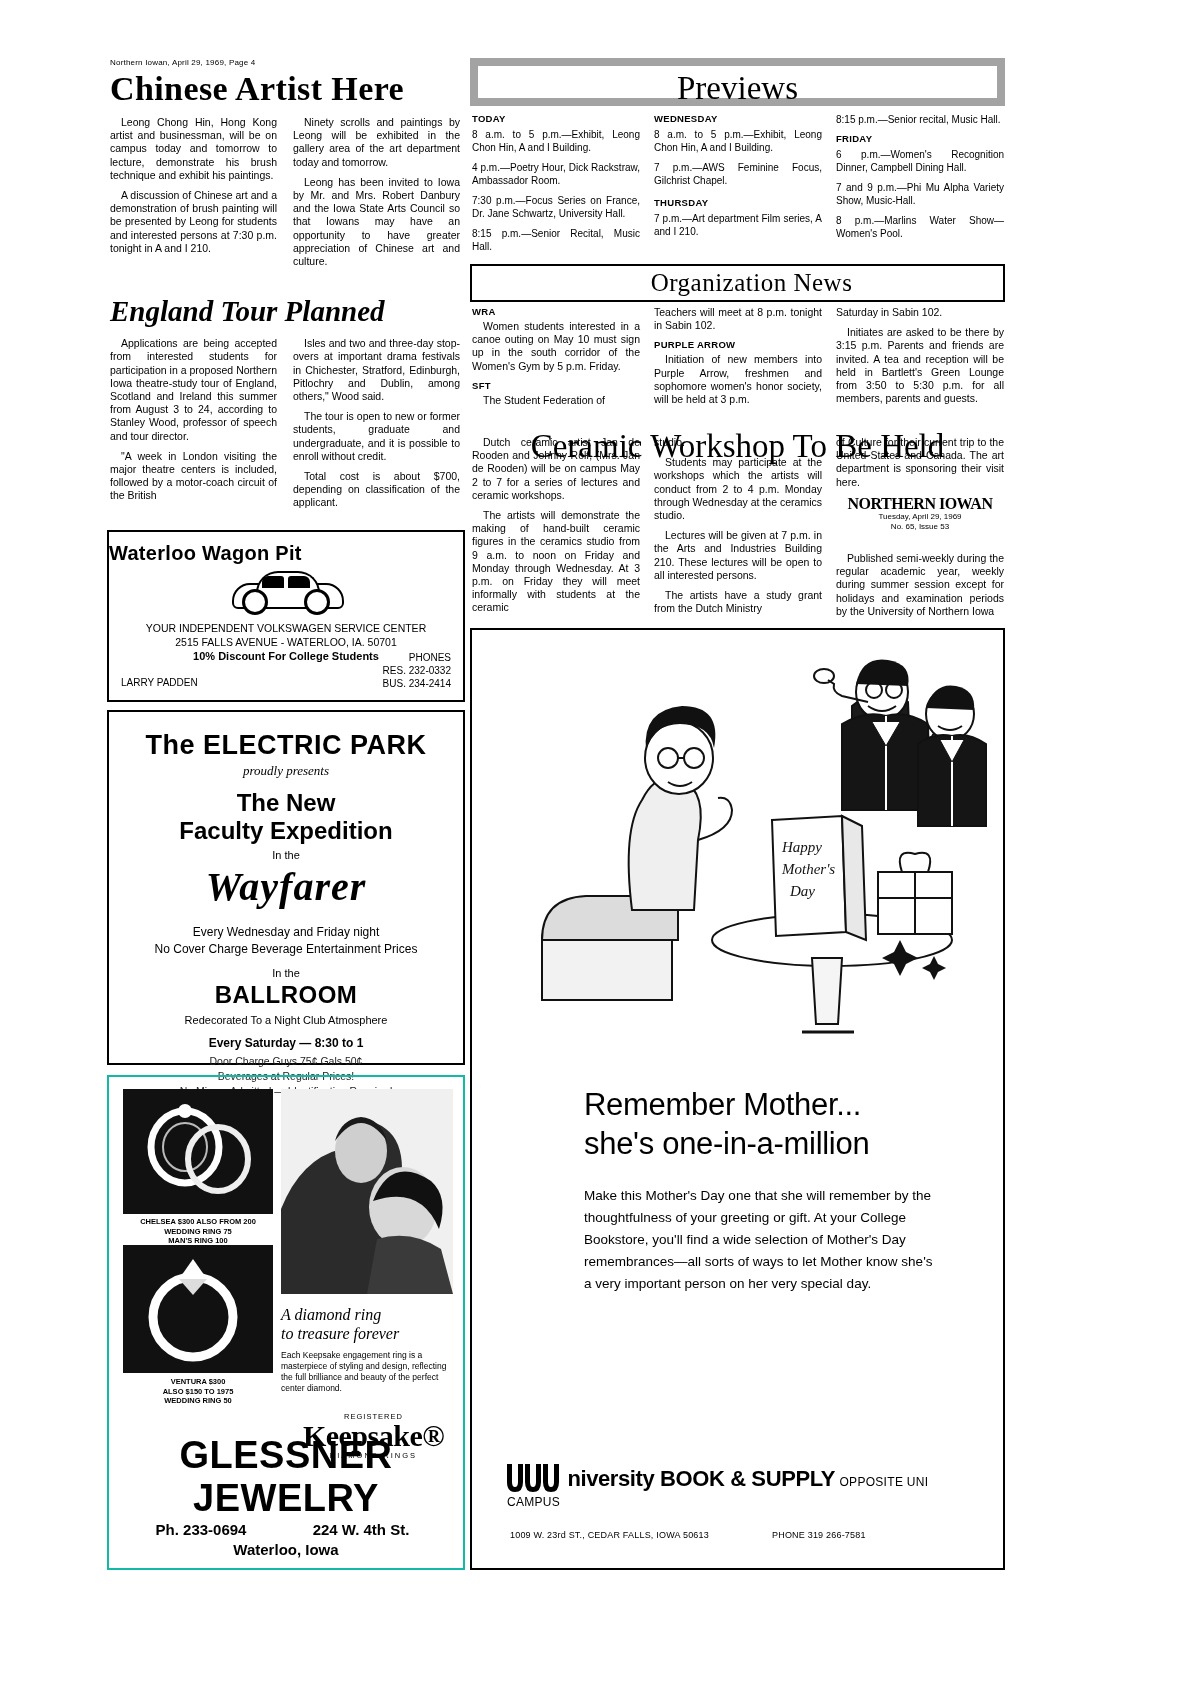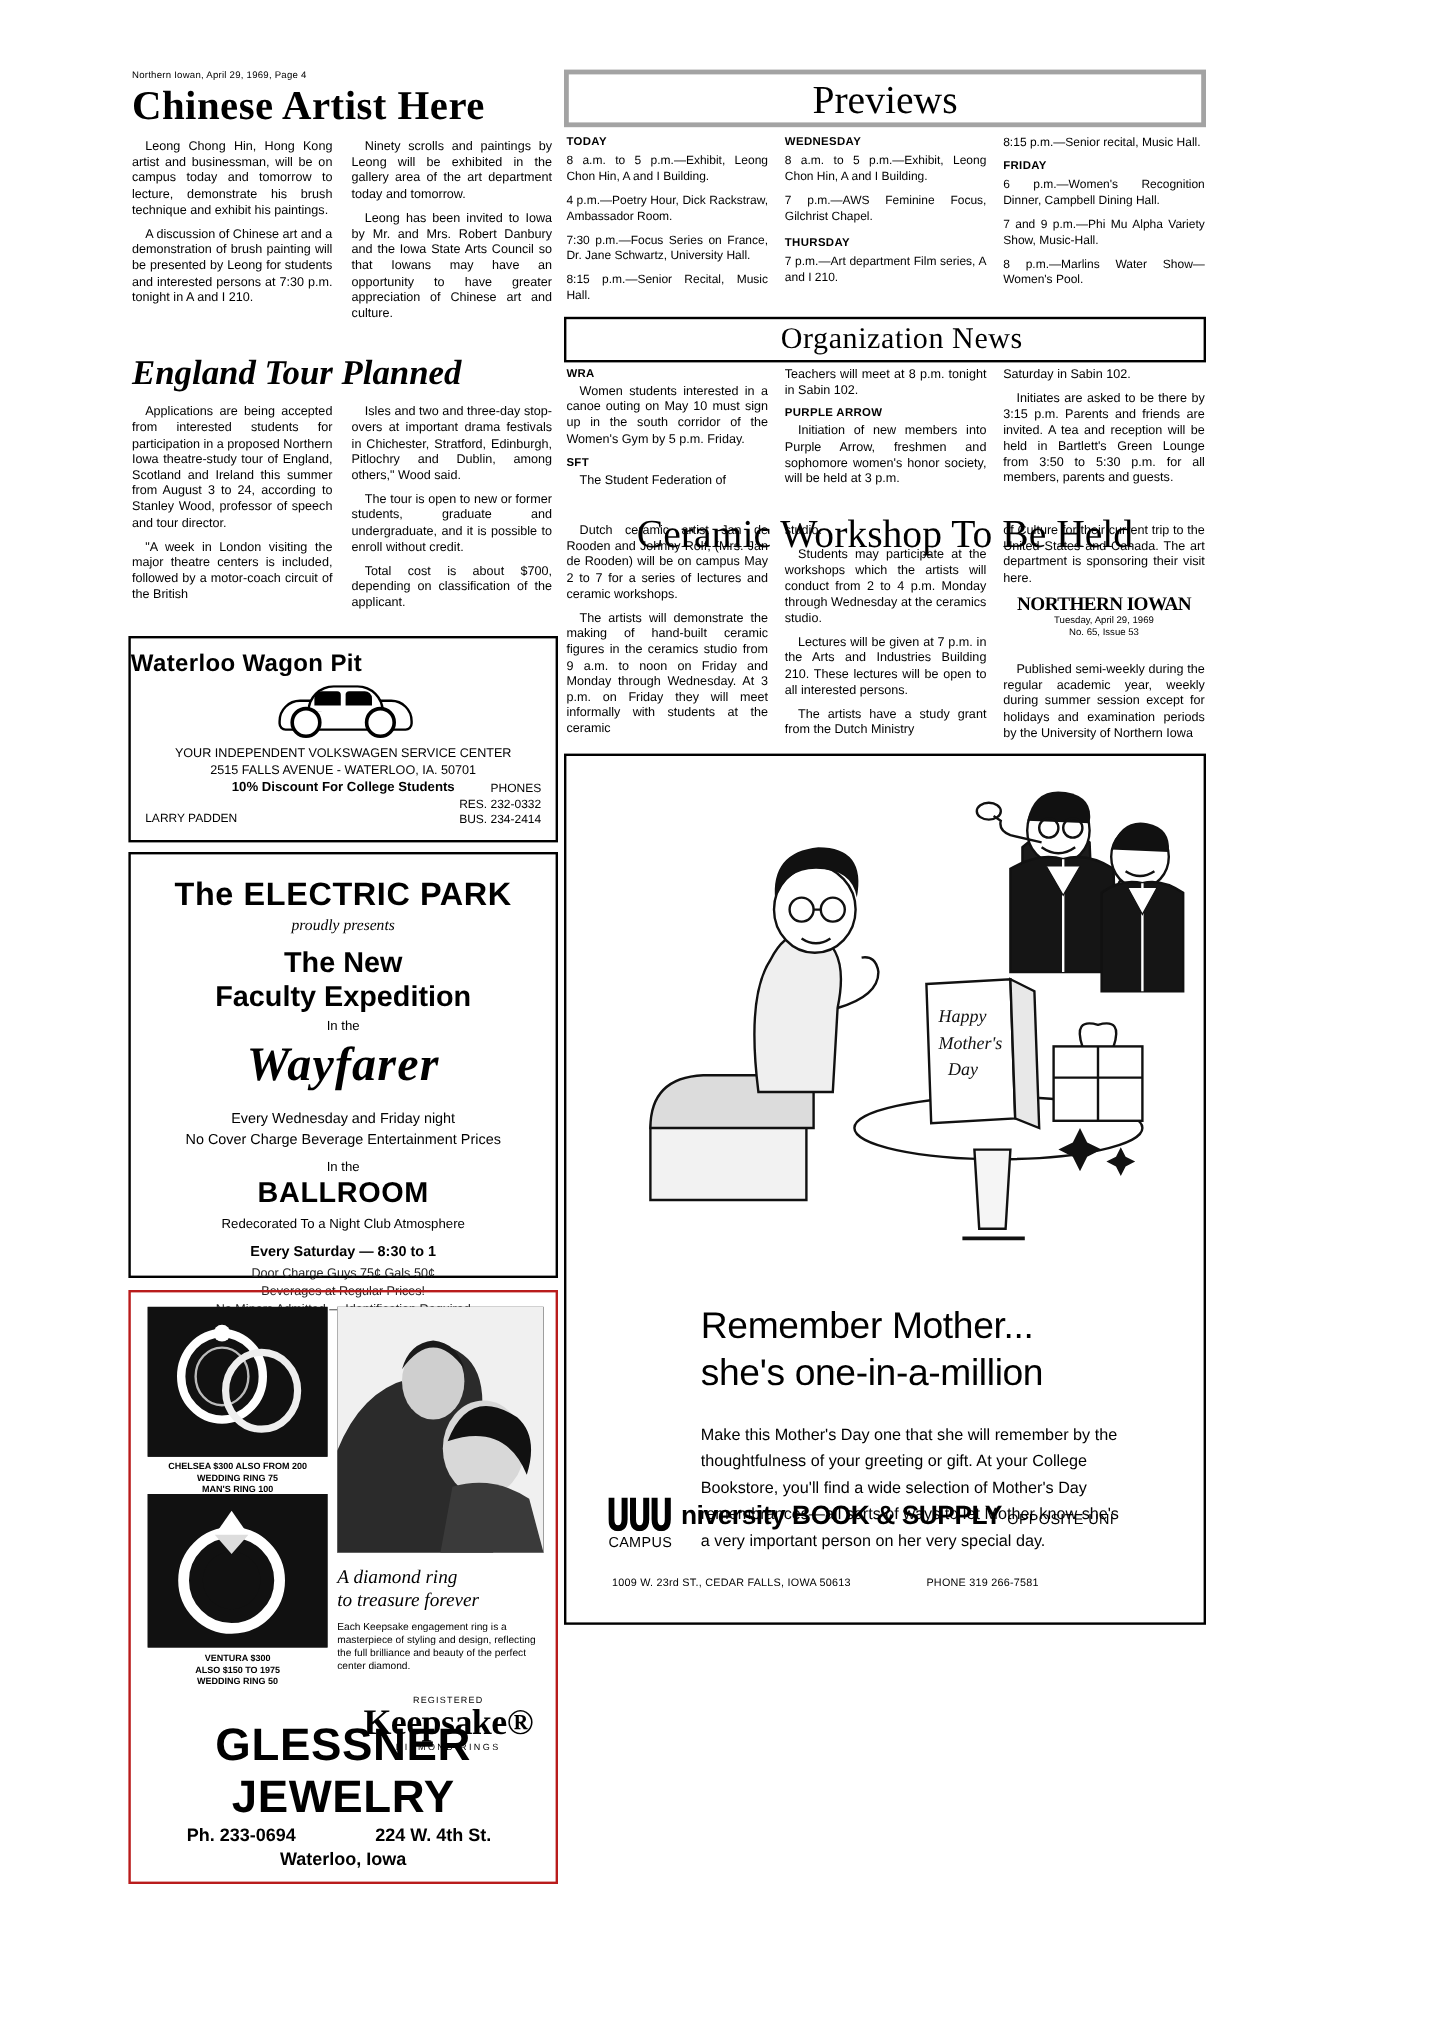--- a/index.html
+++ b/index.html
@@ -46,63 +46,63 @@
   #electric-ad .l4{font-size:11px;margin-top:4px;}
   #electric-ad .l5{font-family:"Liberation Serif",serif;font-weight:bold;font-style:italic;font-size:40px;margin-top:2px;letter-spacing:1px;}
   #electric-ad .l6{font-size:12px;margin-top:14px;line-height:17px;}
   #electric-ad .l7{font-size:11px;margin-top:9px;}
   #electric-ad .l8{font-size:24px;font-weight:bold;margin-top:2px;letter-spacing:.5px;}
   #electric-ad .l9{font-size:11px;margin-top:5px;}
   #electric-ad .l10{font-size:12px;font-weight:bold;margin-top:10px;}
   #electric-ad .l11{font-size:10.5px;margin-top:4px;line-height:15px;color:#222;}
 
   
-  #jewelry-ad{position:absolute;left:107px;top:1075px;width:358px;height:495px;border:2px solid #b91c1c;box-sizing:border-box;}
+  #jewelry-ad{position:absolute;left:107px;top:1075px;width:358px;height:495px;border:2px solid #14b8a6;box-sizing:border-box;}
   #jewelry-ad .photo{background:#111;position:absolute;}
   #ring-photo-1{left:14px;top:12px;width:150px;height:125px;}
   #ring-photo-2{left:14px;top:168px;width:150px;height:128px;}
   #couple-photo{left:172px;top:12px;width:172px;height:205px;}
   .cap{position:absolute;font-size:7.5px;line-height:9.5px;text-align:center;width:150px;left:14px;font-weight:bold;}
   #cap1{top:140px;}
   #cap2{top:300px;}
   #diamond-txt{position:absolute;left:172px;top:228px;width:172px;}
   #diamond-txt .h{font-family:"Liberation Serif",serif;font-style:italic;font-size:16px;line-height:19px;}
   #diamond-txt .p{font-size:8.5px;line-height:11px;margin-top:7px;}
   #keepsake{position:absolute;left:172px;top:335px;width:185px;text-align:center;}
   #keepsake .reg{font-size:7.5px;letter-spacing:1px;}
   #keepsake .ks{font-family:"Liberation Serif",serif;font-weight:bold;font-size:30px;letter-spacing:-.5px;line-height:30px;}
   #keepsake .dr{font-size:7.5px;letter-spacing:2px;}
   #glessner{position:absolute;left:0;right:0;bottom:48px;text-align:center;font-size:38px;font-weight:bold;letter-spacing:.5px;}
   #gl-sub{position:absolute;left:0;right:0;bottom:8px;text-align:center;font-size:15px;font-weight:bold;line-height:20px;}
   #gl-sub .ph{display:inline-block;width:150px;text-align:center;}
   #gl-sub .st{display:inline-block;width:170px;text-align:center;}
 
   
-  #previews-box{position:absolute;left:470px;top:58px;width:535px;height:48px;border:4px solid #a3a3a3;box-sizing:border-box;}
+  #previews-box{position:absolute;left:470px;top:58px;width:535px;height:48px;border:8px solid #a3a3a3;box-sizing:border-box;}
   #previews-box .t{font-family:"Liberation Serif",serif;font-size:33px;text-align:center;line-height:44px;}
   #previews-body{position:absolute;left:472px;top:113px;width:533px;display:flex;gap:14px;}
   #previews-body > div{width:168px;}
   .daylabel{font-size:9.5px;font-weight:bold;letter-spacing:.3px;margin:0 0 4px 0;}
   .evt{font-size:10px;line-height:13px;margin:0 0 7px 0;text-align:justify;}
 
   #org-box{position:absolute;left:470px;top:264px;width:535px;height:38px;border:2px solid #000;box-sizing:border-box;}
   #org-box .t{font-family:"Liberation Serif",serif;font-size:25px;text-align:center;line-height:34px;letter-spacing:.5px;padding-left:28px;}
   #org-body{position:absolute;left:472px;top:306px;width:533px;display:flex;gap:14px;}
   #org-body > div{width:168px;}
   .orglabel{font-size:9.5px;font-weight:bold;letter-spacing:.3px;margin:0 0 3px 0;}
 
   #ceramic-head{position:absolute;left:470px;top:428px;width:535px;font-family:"Liberation Serif",serif;font-size:33px;text-align:center;line-height:36px;}
   #ceramic-body{position:absolute;left:472px;top:436px;width:533px;display:flex;gap:14px;}
   #ceramic-body > div{width:168px;}
 
   #flag{font-family:"Liberation Serif",serif;font-weight:bold;font-size:16px;letter-spacing:-.5px;text-align:center;margin:8px 0 2px 0;}
   #flagsub{font-size:8px;text-align:center;line-height:10px;}
 
   
-  #mother-ad{position:absolute;left:470px;top:628px;width:535px;height:726px;border:2px solid #000;box-sizing:border-box;}
+  #mother-ad{position:absolute;left:470px;top:628px;width:535px;height:942px;border:2px solid #000;box-sizing:border-box;}
   #cartoon{position:absolute;left:10px;top:10px;width:512px;height:410px;}
   #mother-h{position:absolute;left:112px;top:455px;width:400px;font-size:31px;line-height:39px;letter-spacing:-.3px;}
   #mother-p{position:absolute;left:112px;top:555px;width:350px;font-size:13.5px;line-height:22px;}
   #uni-logo{position:absolute;left:35px;bottom:58px;width:440px;}
   #uni-logo .lg{font-weight:bold;font-size:22px;letter-spacing:-.4px;}
   #uni-logo .opp{font-size:12px;letter-spacing:.3px;}
   #uni-addr{position:absolute;left:38px;bottom:28px;font-size:9px;letter-spacing:.2px;}
   #uni-phone{position:absolute;left:300px;bottom:28px;font-size:9px;letter-spacing:.2px;}
   .uw{display:inline-block;width:56px;height:26px;vertical-align:-6px;position:relative;}
 </style>

